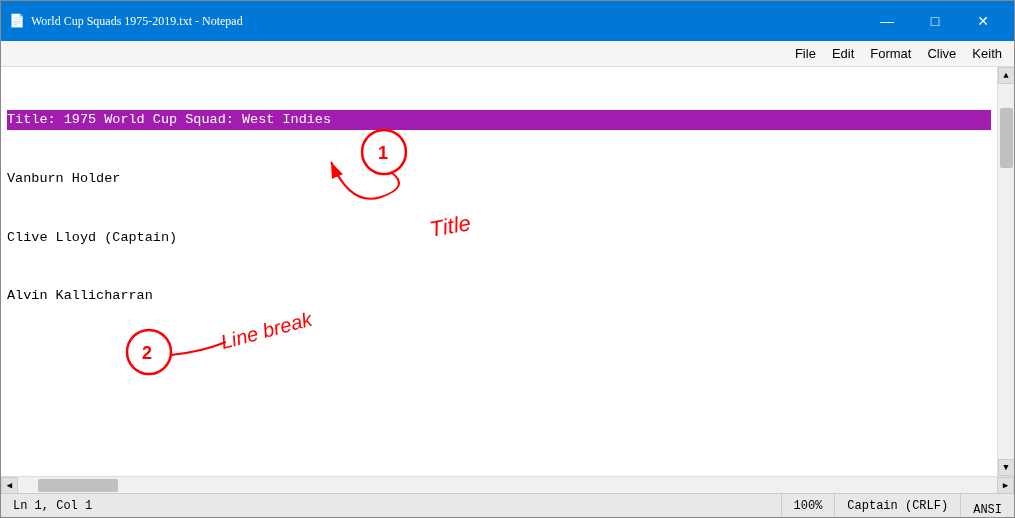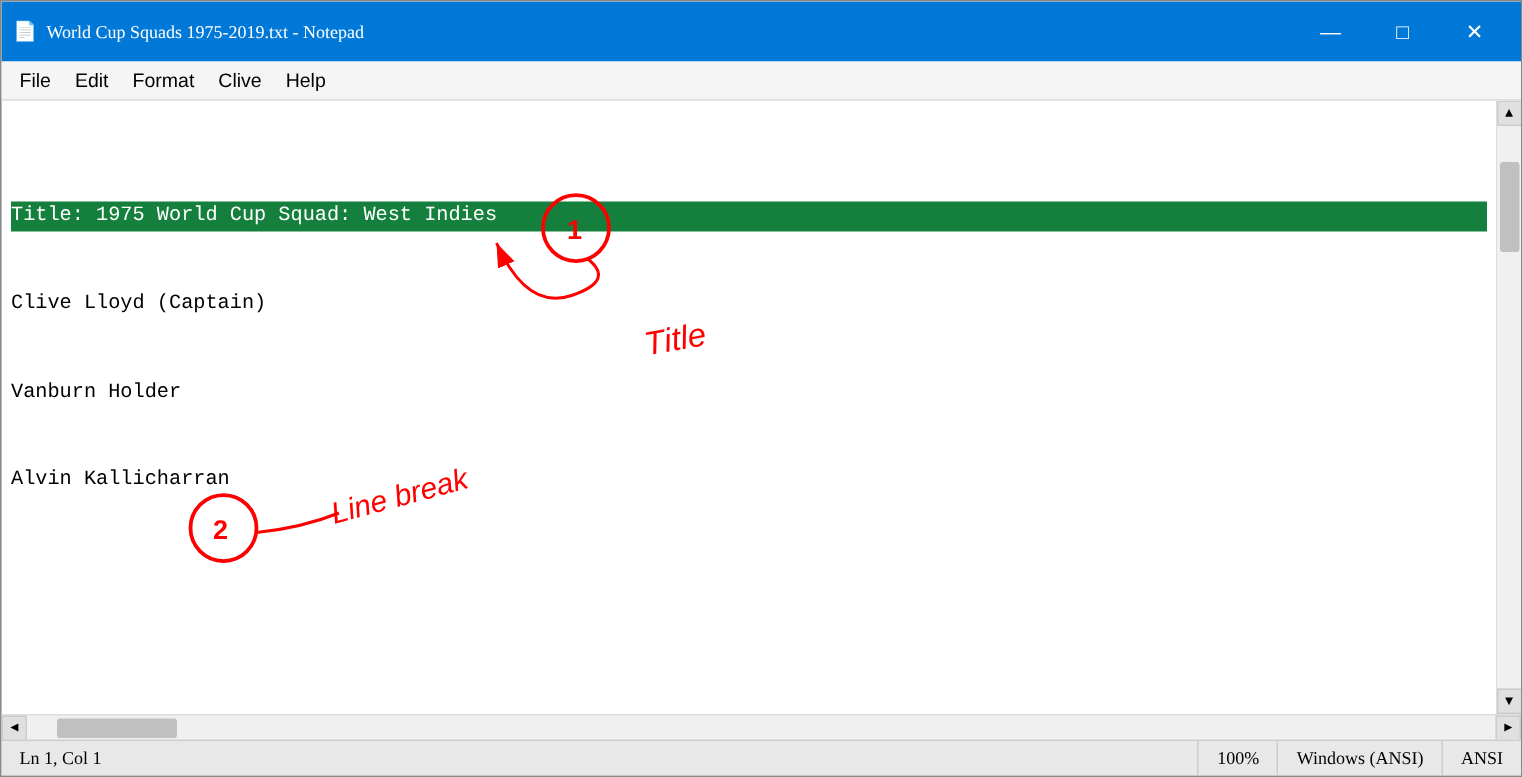--- a/index.html
+++ b/index.html
@@ -45,20 +45,21 @@
       font-family: 'Segoe UI', sans-serif;
     }
 
     .menu-bar {
       background: #f5f5f5;
       display: flex;
       padding: 2px 4px;
       border-bottom: 1px solid #ddd;
       font-family: 'Segoe UI', sans-serif;
       font-size: 13px;
+      justify-content: flex-end;
     }
     .menu-item {
       padding: 3px 8px;
       cursor: pointer;
     }
 
     .text-area-wrapper {
       display: flex;
       flex: 1;
       overflow: hidden;
@@ -120,21 +121,21 @@
       background: #c0c0c0;
       margin-left: 20px;
       border-radius: 2px;
     }
 
     .status-bar {
       background: #e8e8e8;
       border-top: 1px solid #ccc;
       display: flex;
       align-items: center;
-      font-family: Liberation Serif, serif;
+      font-family: Liberation Mono, monospace;
       font-size: 12px;
       height: 24px;
     }
     .status-item {
       padding: 0 12px;
       border-right: 1px solid #ccc;
       height: 100%;
       display: flex;
       align-items: center;
     }
@@ -157,29 +158,29 @@
       <button class="title-bar-btn">□</button>
       <button class="title-bar-btn close">✕</button>
     </div>
   </div>
 
   <div class="menu-bar">
     <span class="menu-item">File</span>
     <span class="menu-item">Edit</span>
     <span class="menu-item">Format</span>
     <span class="menu-item">Clive</span>
-    <span class="menu-item">Help</span>
+    <span class="menu-item">Keith</span>
   </div>
 
   <div style="flex:1; display:flex; flex-direction:column; overflow:hidden; position:relative;">
     <div class="text-area-wrapper" style="flex:1;">
       <div class="editor-content">
-        <div style="background:#15803d; color:white; display:block;margin-top:24px;">Title: 1975 World Cup Squad: West Indies</div>
+        <div style="background:#a21caf; color:white; display:block;">Title: 1975 World Cup Squad: West Indies</div>
+        <div>Vanburn Holder</div>
         <div>Clive Lloyd (Captain)</div>
-        <div>Vanburn Holder</div>
         <div>Alvin Kallicharran</div>
         
         
         
         
         
         
         
         
         
@@ -235,20 +236,20 @@
   </div>
 
   <div class="status-bar">
     <div class="status-item">
       <span>Ln 1, Col 1</span>
     </div>
     <div class="status-item">
       <span>100%</span>
     </div>
     <div class="status-item">
-      <span>Windows (ANSI)</span>
-    </div>
-    <div class="status-item" style="border-right:none;">
+      <span>Captain (CRLF)</span>
+    </div>
+    <div class="status-item" style="border-right:none;align-items:flex-end;">
       <span>ANSI</span>
     </div>
   </div>
 
 </div>
 
 </body></html>

